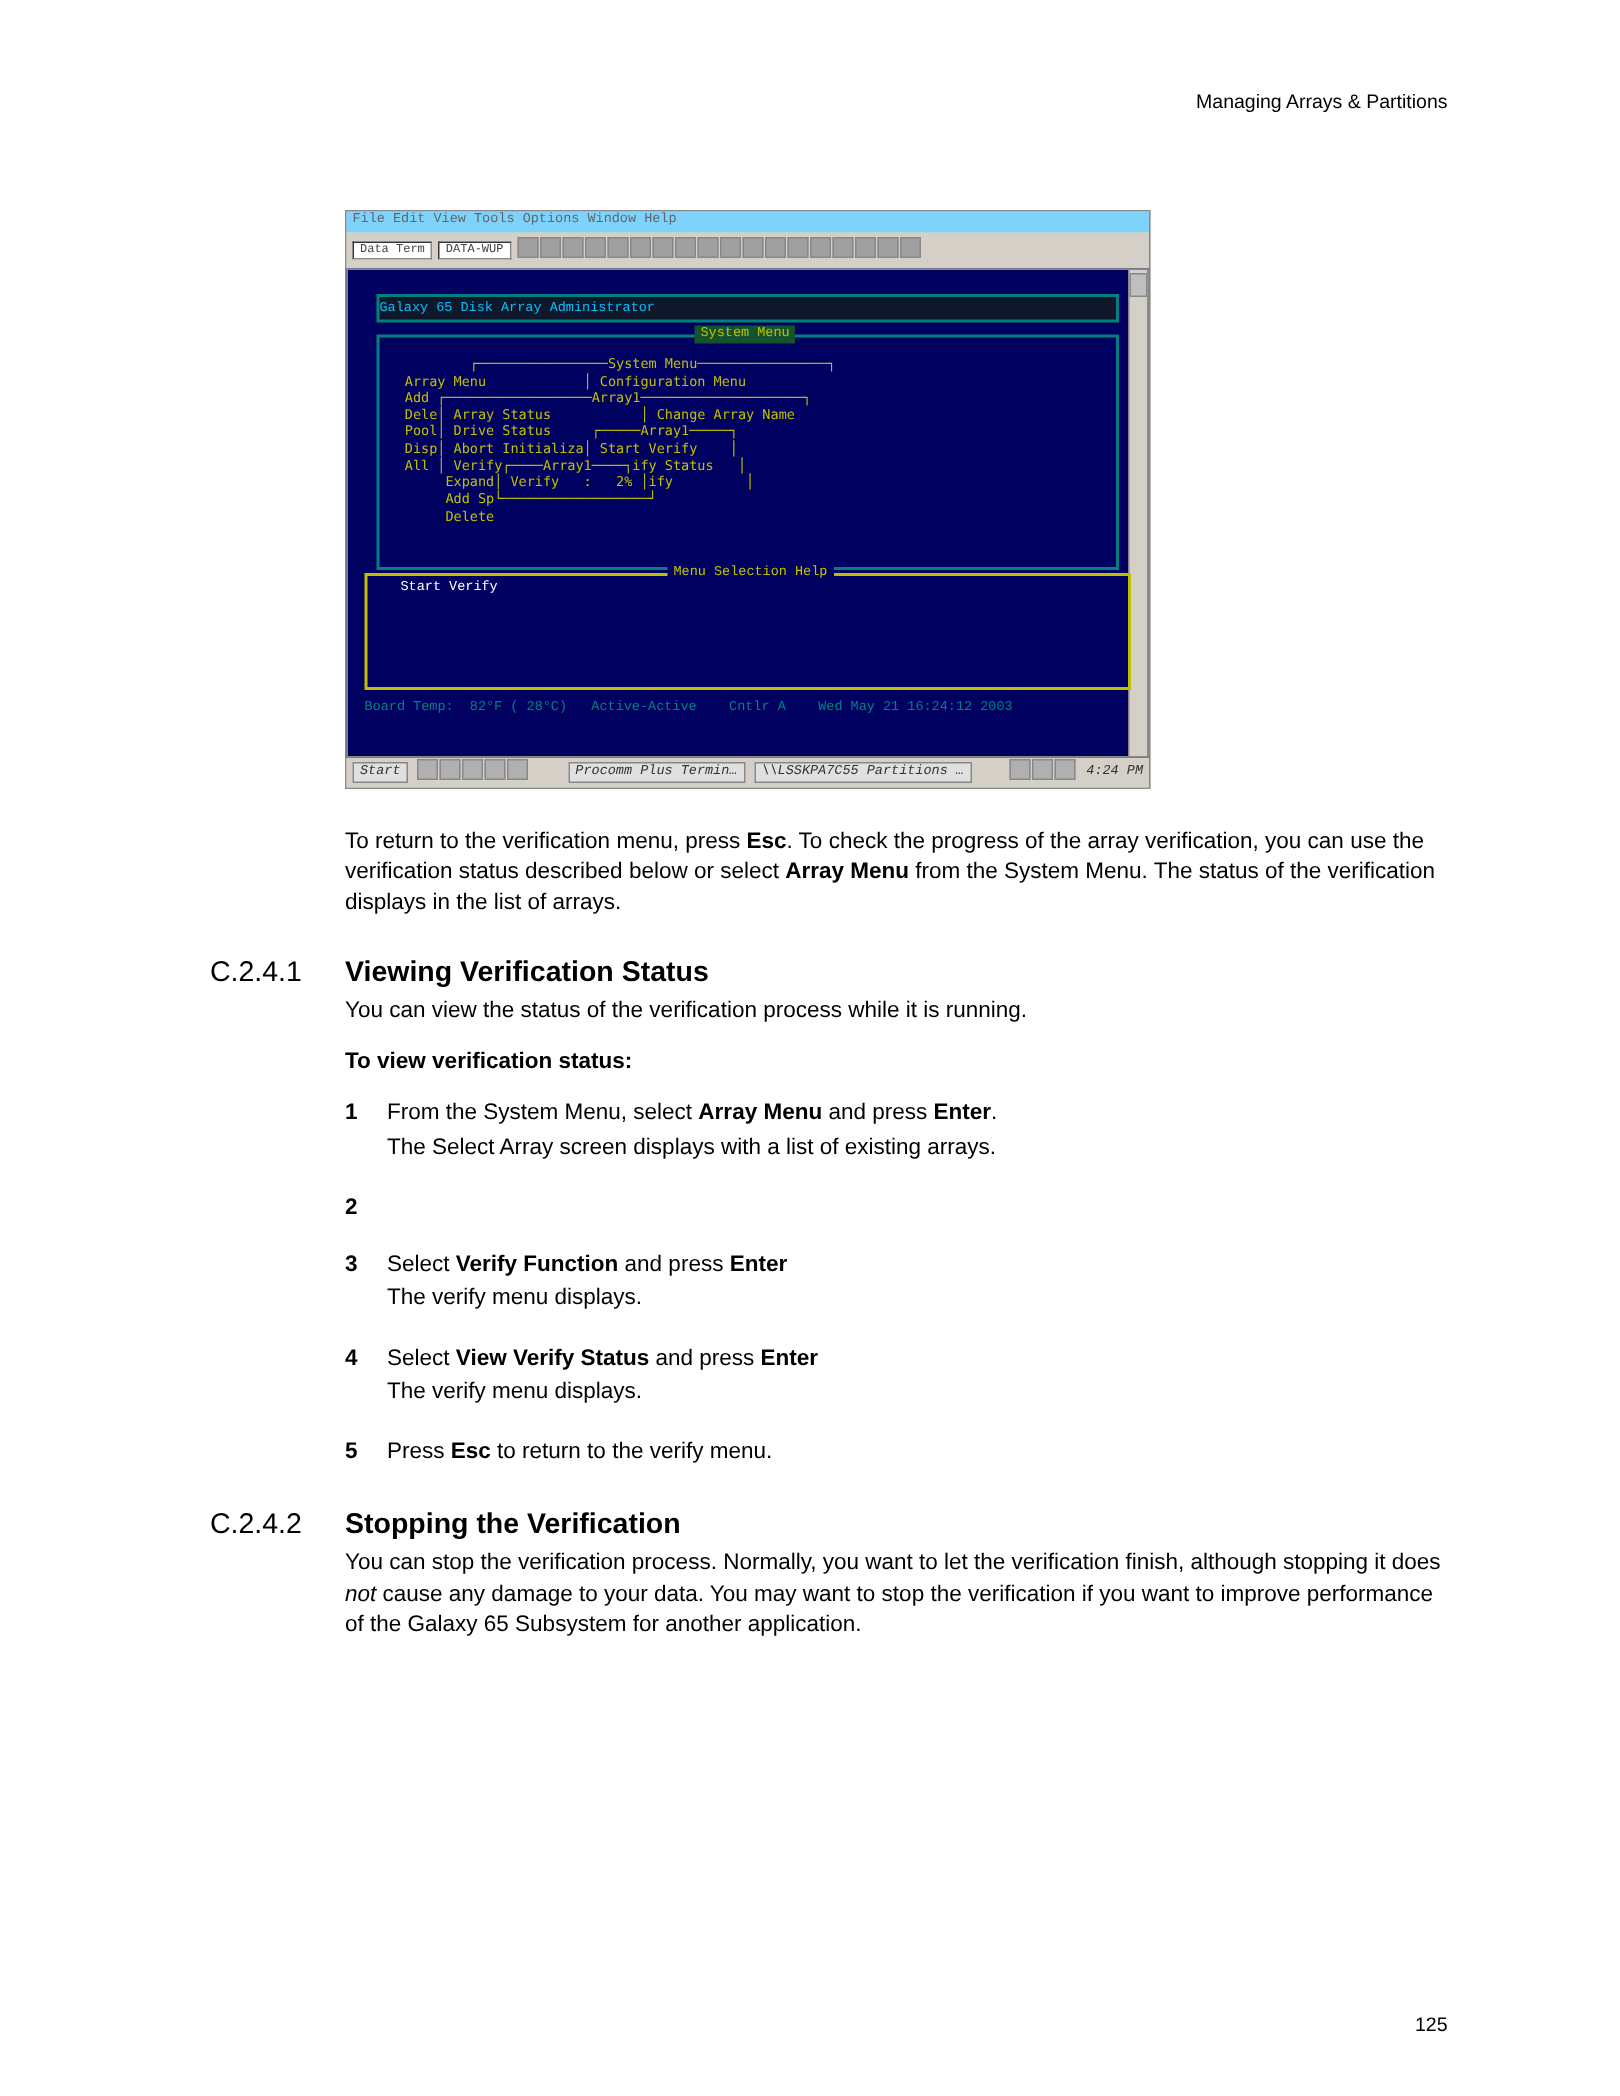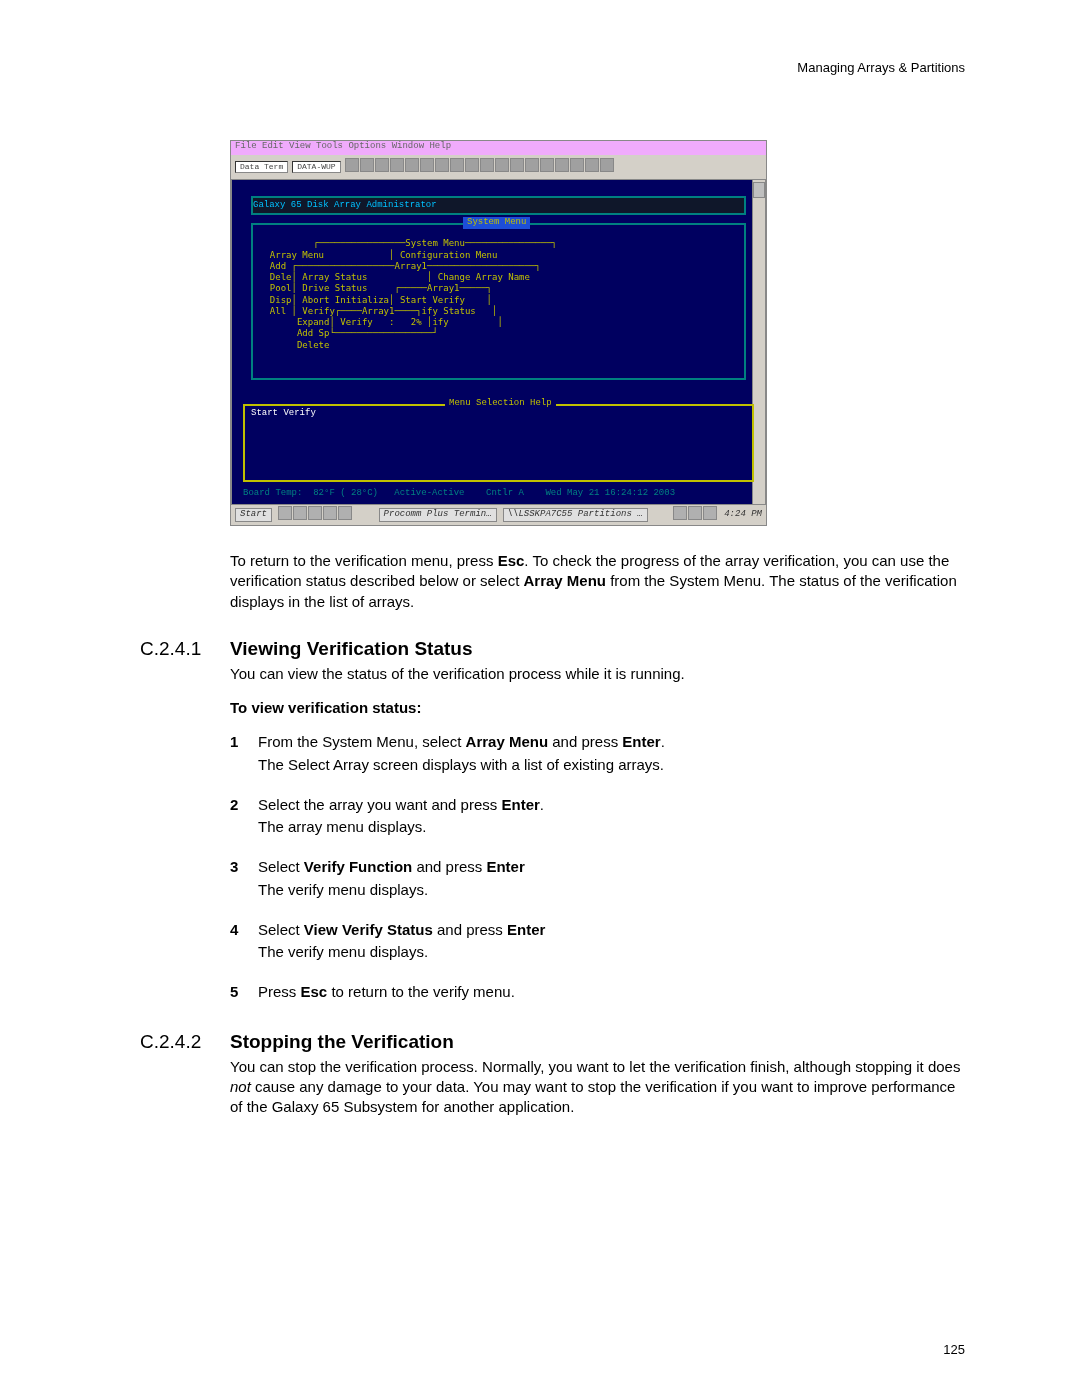--- a/index.html
+++ b/index.html
@@ -65,21 +65,21 @@
     text-align: center;
     line-height: 10px;
     font-family: Arial, sans-serif;
     color: #000;
   }
   .win-menu {
     height: 14px;
     padding: 0 4px;
     font-size: 9px;
     color: #666;
-    background: #f0abfc;
+    background: #7dd3fc;
   }
   .win-toolbar {
     height: 24px;
     padding: 0 4px;
     background: #d4d0c8;
     display: flex;
     align-items: center;
     gap: 4px;
   }
   .tb-field {
@@ -130,37 +130,37 @@
   .panels {
     margin: 0 16px;
     border: 2px double #008080;
     padding: 4px 6px;
     position: relative;
     min-height: 145px;
   }
   .panel-label {
     position: absolute;
     top: -8px;
-    background: #1d4ed8;
+    background: #14532d;
     color: #c0c000;
     padding: 0 4px;
   }
   .pl-system { left: 210px; }
   .menu-col {
     width: 100%;
     white-space: pre;
     color: #c0c000;
   }
   .highlight {
     color: #ffffff;
   }
   .help-box {
-    margin: 24px 8px 0;
+    margin: 2px 8px 0;
     border: 2px double #c0c000;
-    padding: 2px 6px;
+    padding: 2px 22px;
     min-height: 70px;
     position: relative;
   }
   .help-box .hb-label {
     position: absolute;
     top: -8px; left: 200px;
     background: #000060;
     padding: 0 4px;
   }
   .status-line {
@@ -317,24 +317,20 @@
     <div class="steps">
       <div class="step">
         <div class="n">1</div>
         <div class="t">
           <p><span>From the System Menu, select </span><b>Array Menu</b><span> and press </span><b>Enter</b><span>.</span></p>
           <p>The Select Array screen displays with a list of existing arrays.</p>
         </div>
       </div>
       <div class="step">
         <div class="n">2</div>
-        <div class="t">
-          <p><span>Select the array you want and press </span><b>Enter</b><span>.</span></p>
-          <p>The array menu displays.</p>
-        </div>
       </div>
       <div class="step">
         <div class="n">3</div>
         <div class="t">
           <p><span>Select </span><b>Verify Function</b><span> and press </span><b>Enter</b></p>
           <p>The verify menu displays.</p>
         </div>
       </div>
       <div class="step">
         <div class="n">4</div>

